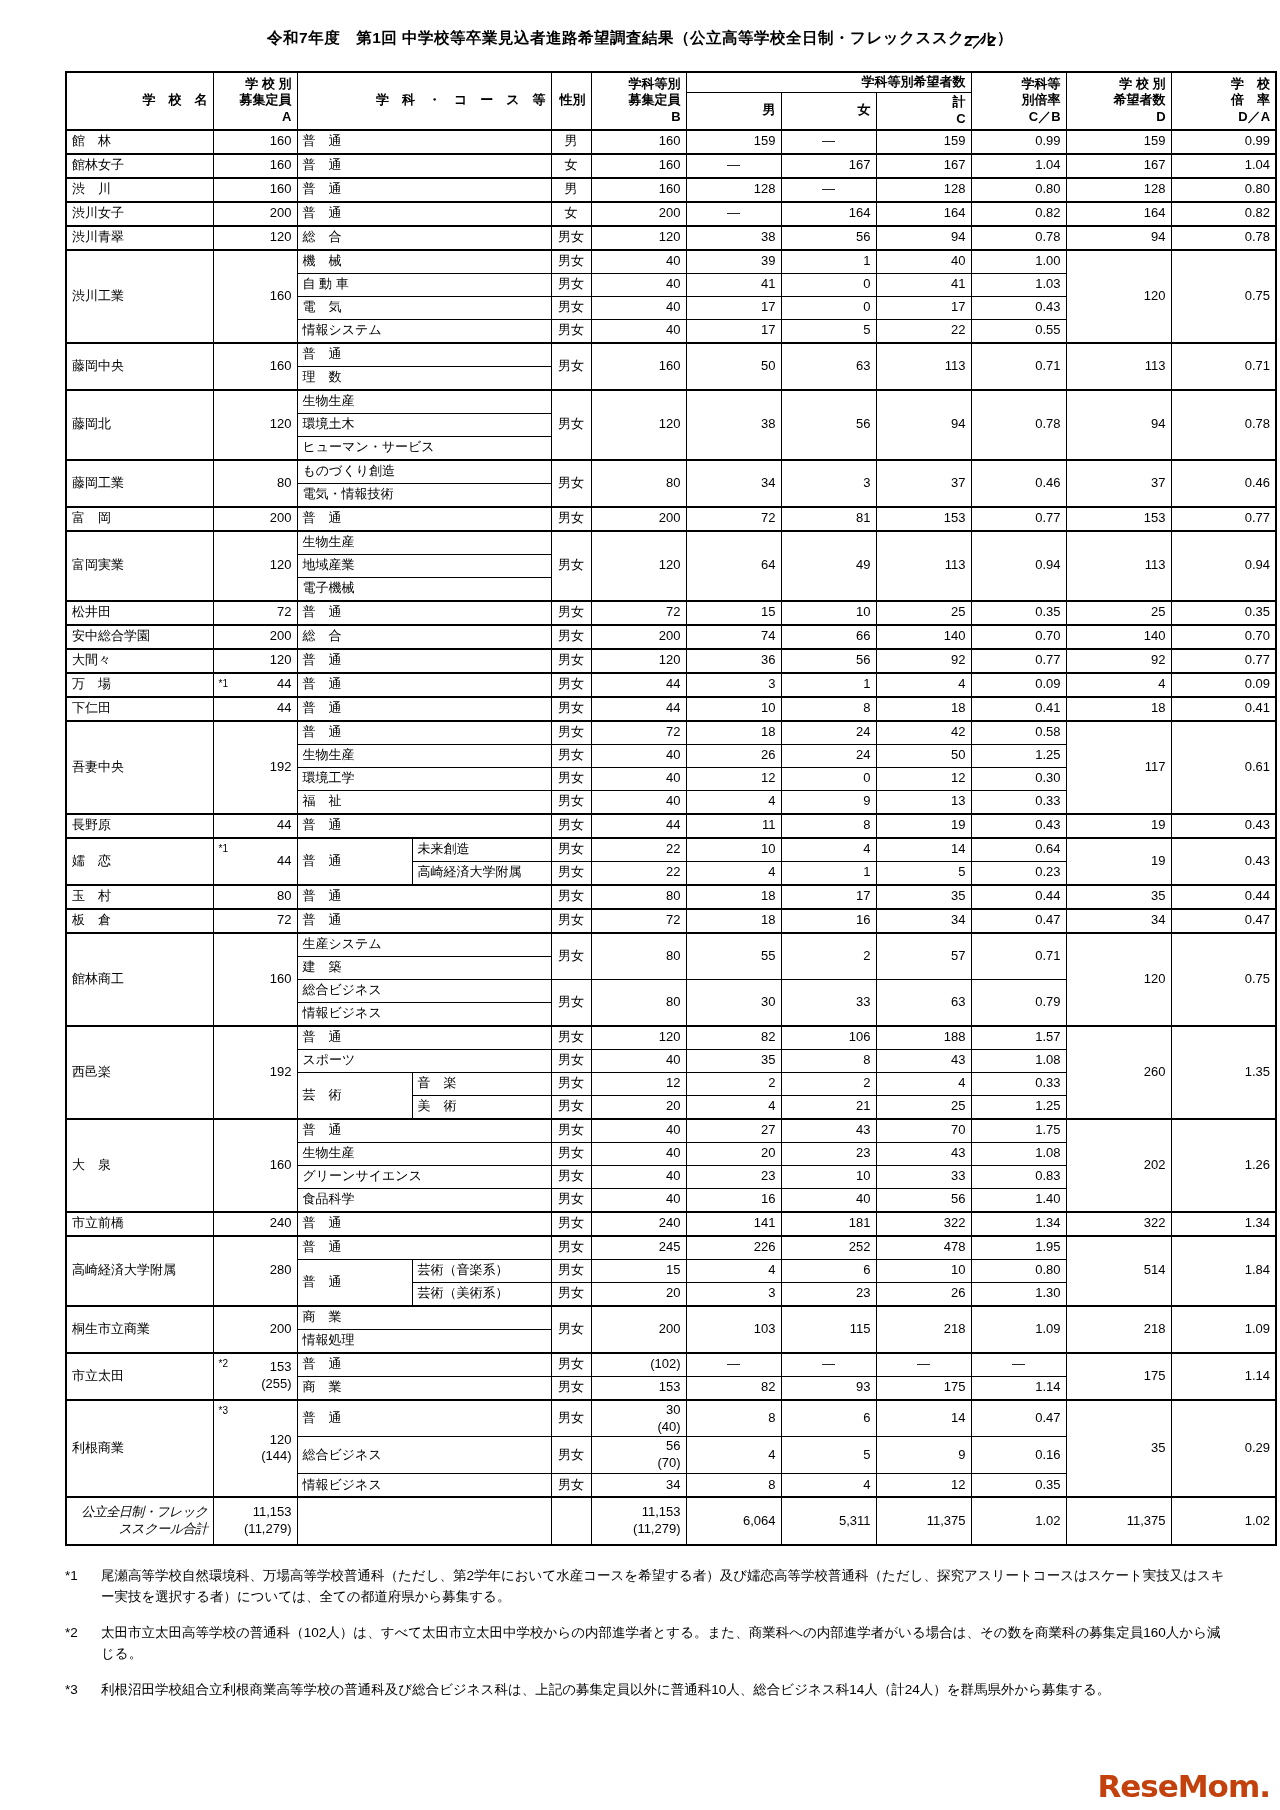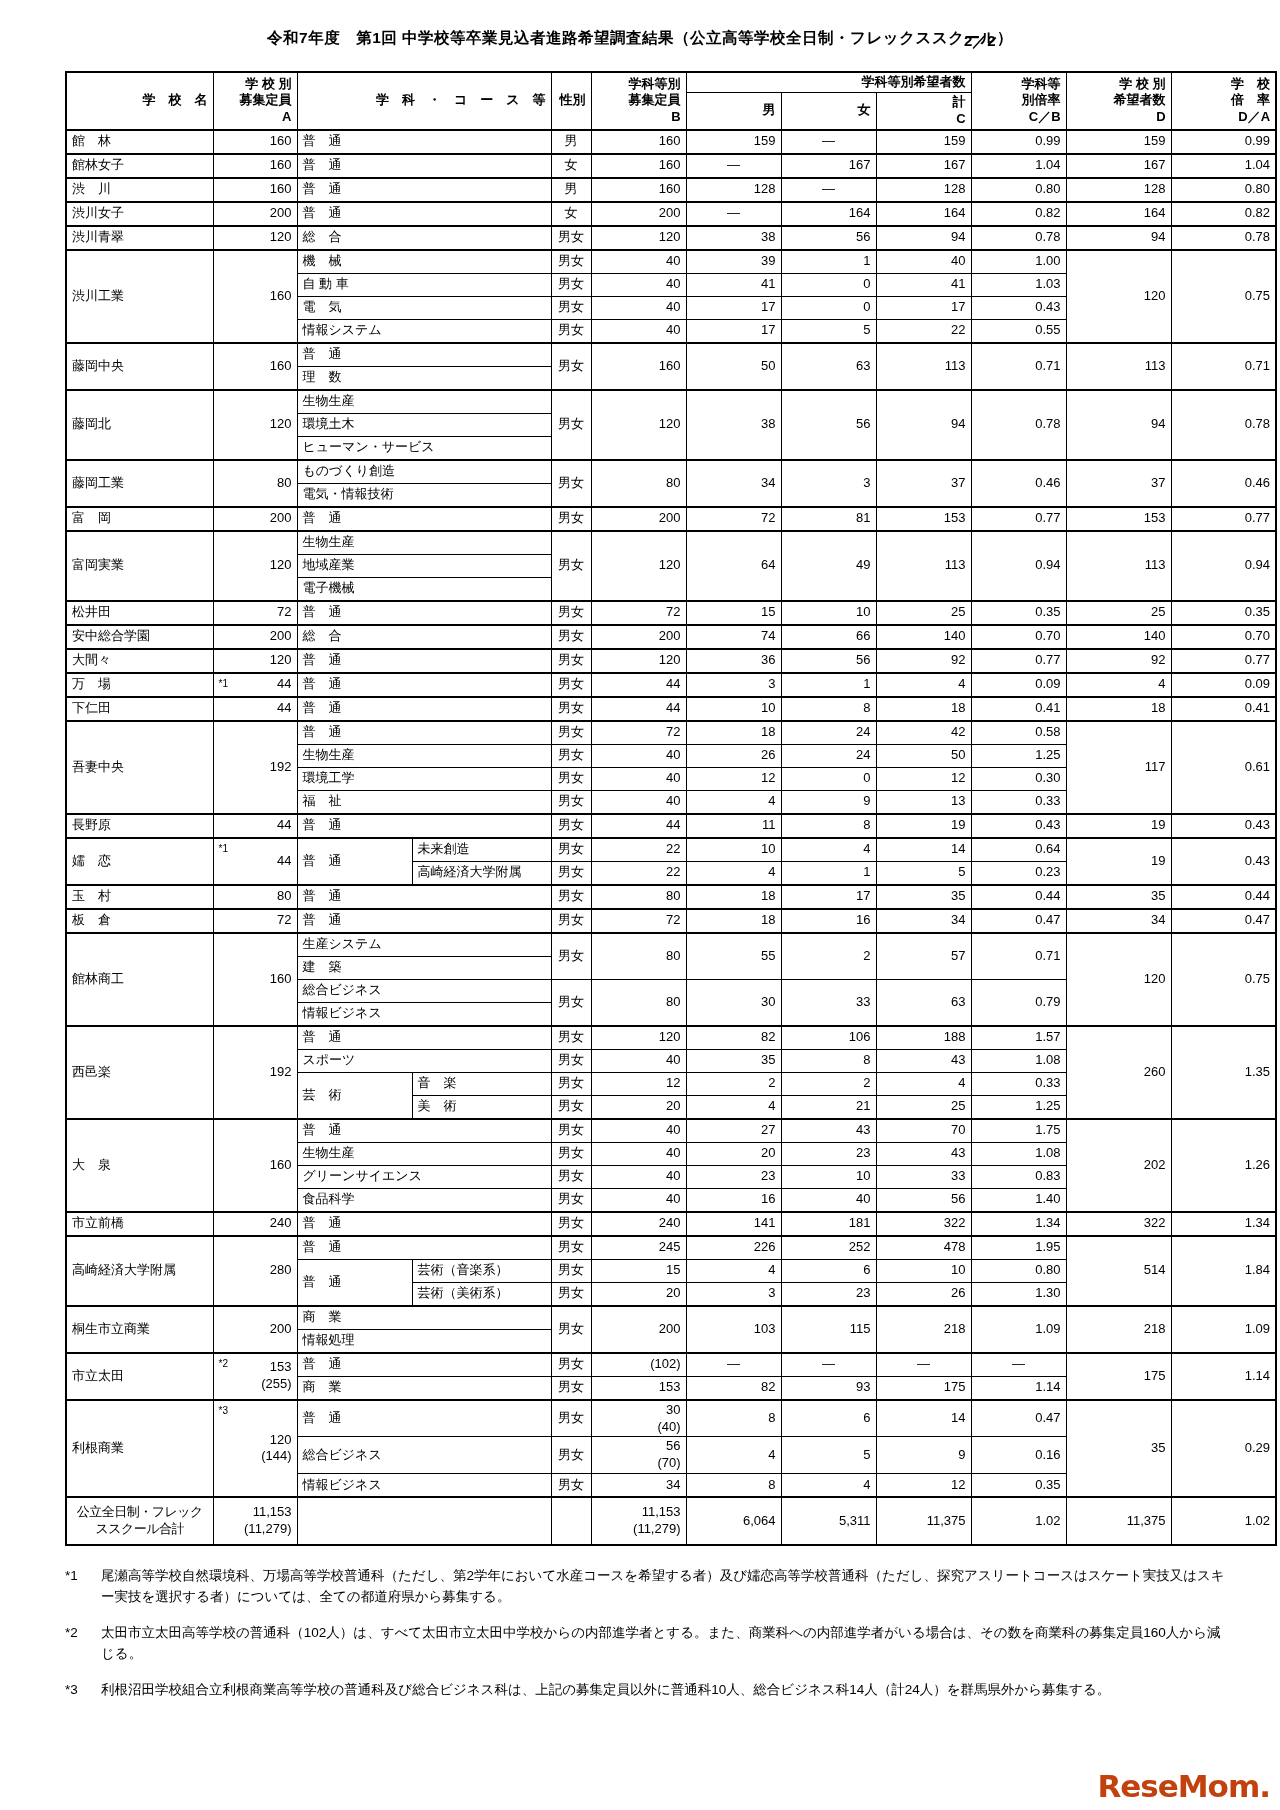--- a/index.html
+++ b/index.html
@@ -29,21 +29,21 @@
   thead tr:last-child th{border-bottom:2px solid #000;}
   td.txt{text-align:left;}
   td.num{text-align:right;}
   td.ctr{text-align:center;}
   td.name{padding-left:7px;}
   tr.sfirst td{border-top:2px solid #000;}
   tr.srow td{height:20px;}
   td.acell{position:relative;}
   .note-mark{position:absolute;left:5px;top:3px;font-size:10px;}
   tr.total-row td{border-top:2.5px solid #000;height:44px;}
-  td.total-label{font-size:9px;letter-spacing:-0.5px;padding-left:3px;text-align:center;}
+  td.total-label{font-size:9px;letter-spacing:-0.5px;padding-left:3px;text-align:right;font-style:italic;}
   .second-line{display:block;}
   
   .footnotes{margin:20px 0 0 65px;width:1165px;}
   .fn{display:flex;font-size:13.5px;line-height:1.55;margin-bottom:15px;}
   .fn-marker{width:36px;flex:none;}
   .fn-text{flex:1;}
   
   .watermark{
     position:absolute;right:10px;bottom:6px;
     font-family:"DejaVu Sans","Liberation Sans",sans-serif;

